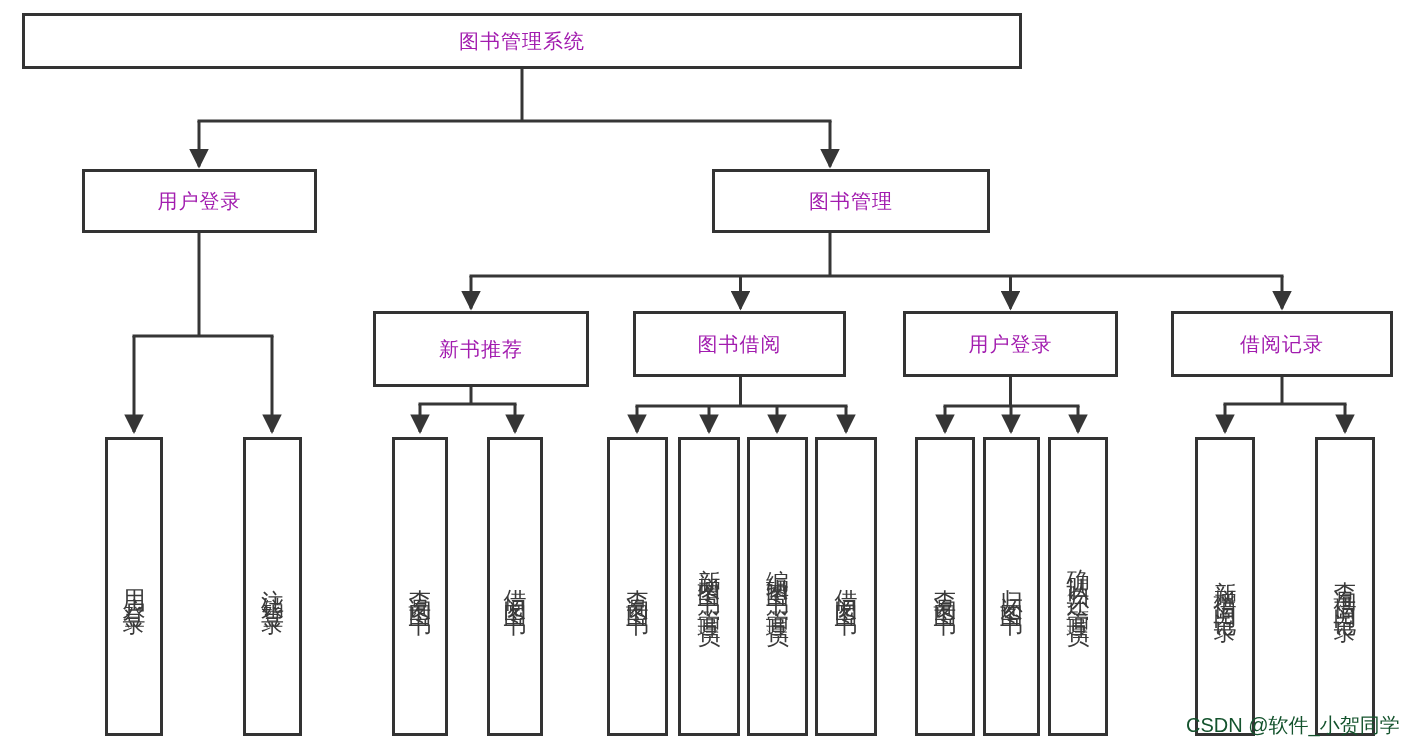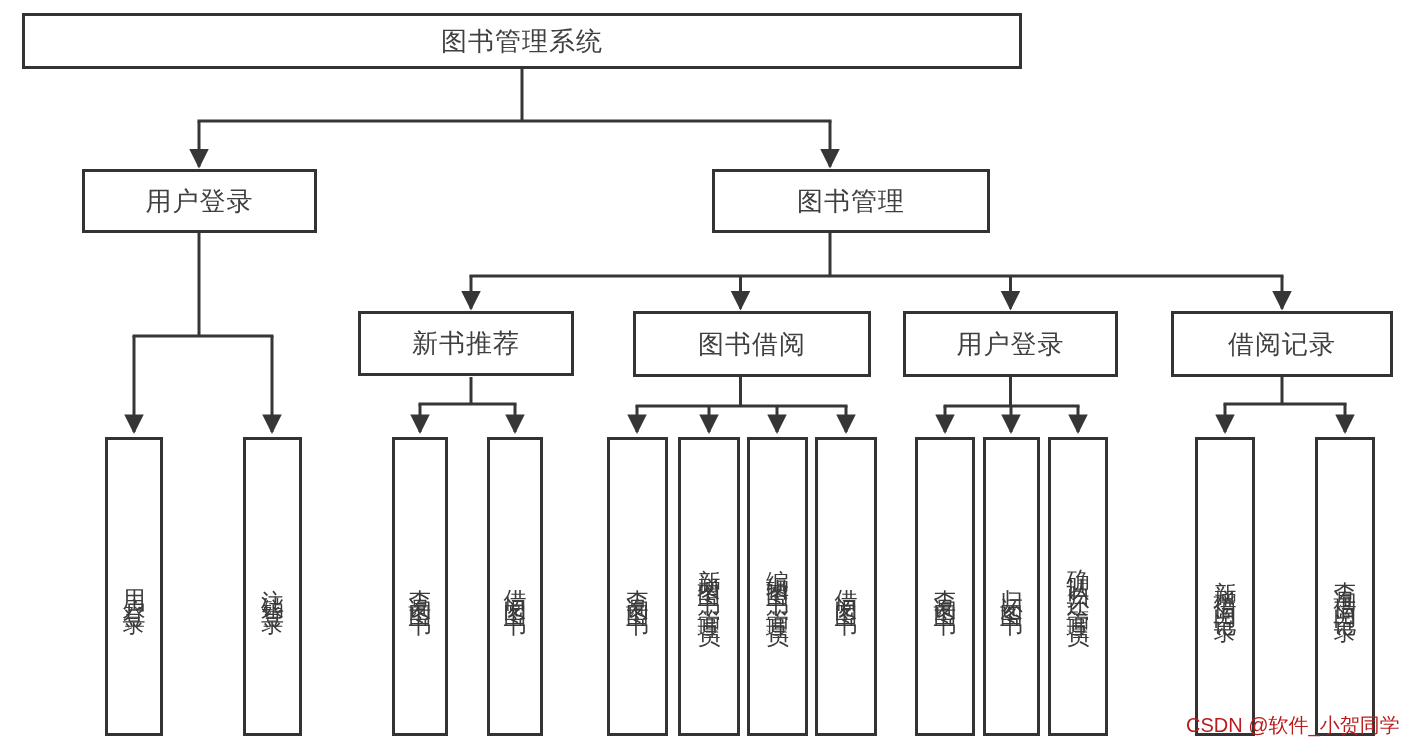--- a/index.html
+++ b/index.html
@@ -25,39 +25,39 @@
     position: absolute;
     box-sizing: border-box;
     border: 3px solid #333333;
     background: #ffffff;
     display: flex;
     align-items: center;
     justify-content: center;
     z-index: 2;
   }
   .h-box span {
-    font-size: 26px;
-    color: #404040;
+    font-size: 20px;
+    color: #a21caf;
     letter-spacing: 1px;
     white-space: nowrap;
   }
   .v-box span {
     writing-mode: vertical-rl;
     text-orientation: mixed;
     font-size: 23px;
     color: #3a3a3a;
     letter-spacing: 8px;
     line-height: 1;
   }
   .watermark {
     position: absolute;
     left: 1186px;
     top: 712px;
     font-size: 20px;
-    color: #b91c1c;
+    color: #14532d;
     white-space: nowrap;
     z-index: 5;
   }
 </style>
 </head>
 <body>
 
 <div class="canvas">
 
   <svg class="connectors" width="1405" height="747" viewBox="0 0 1405 747">
@@ -114,24 +114,24 @@
     <span>图书管理系统</span>
   </div>
 
   <div class="box h-box" style="left:82px; top:169px; width:235px; height:64px;">
     <span>用户登录</span>
   </div>
   <div class="box h-box" style="left:712px; top:169px; width:278px; height:64px;">
     <span>图书管理</span>
   </div>
 
-  <div class="box h-box" style="left:358px; top:311px; width:216px; height:65px;">
+  <div class="box h-box" style="left:373px; top:311px; width:216px; height:76px;">
     <span>新书推荐</span>
   </div>
-  <div class="box h-box" style="left:633px; top:311px; width:238px; height:66px;">
+  <div class="box h-box" style="left:633px; top:311px; width:213px; height:66px;">
     <span>图书借阅</span>
   </div>
   <div class="box h-box" style="left:903px; top:311px; width:215px; height:66px;">
     <span>用户登录</span>
   </div>
   <div class="box h-box" style="left:1171px; top:311px; width:222px; height:66px;">
     <span>借阅记录</span>
   </div>
 
   <div class="box v-box" style="left:105px; top:437px; width:58px; height:299px;">

